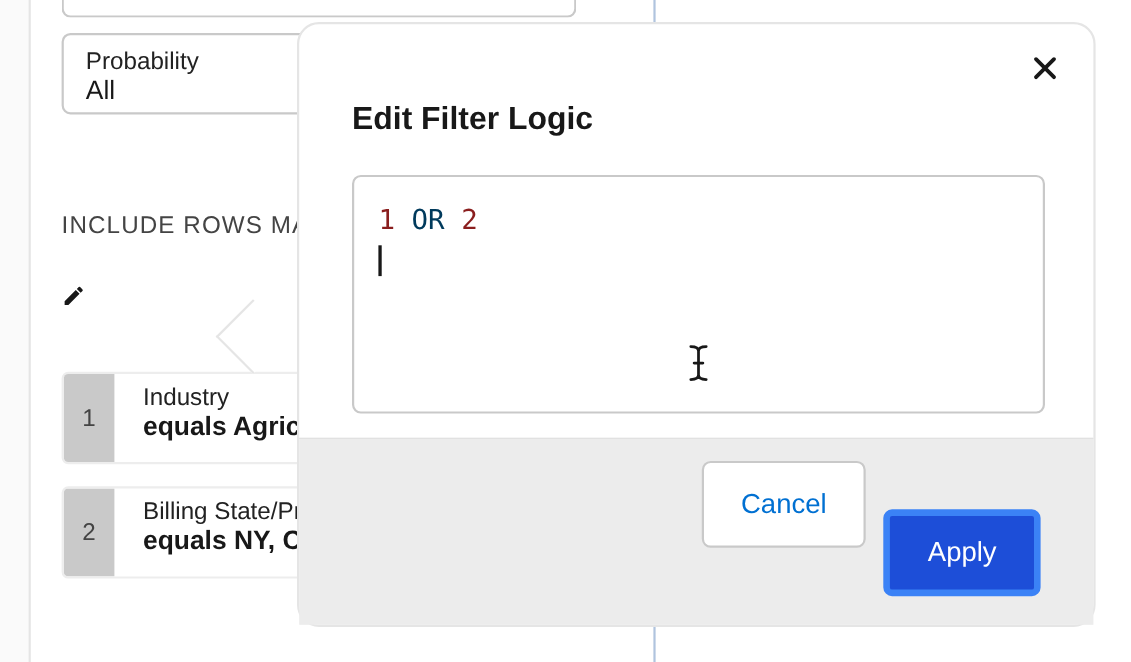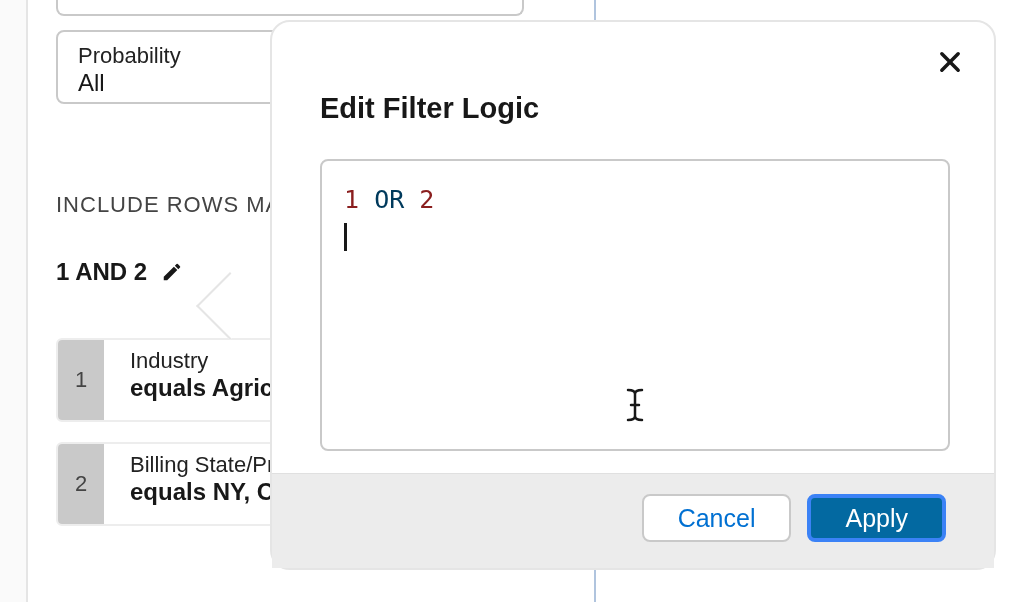--- a/index.html
+++ b/index.html
@@ -198,58 +198,58 @@
 
     .popover-foot {
       background: #ececec;
       border-top: 1px solid #e0e0e0;
       padding: 20px 48px 26px 48px;
       display: flex;
       justify-content: flex-end;
       gap: 16px;
     }
     .btn {
-      height: 48px;
+      height: 79px;
       padding: 0 34px;
       border-radius: 8px;
       font-size: 25px;
       font-weight: 400;
       cursor: pointer;
       display: flex;
       align-items: center;
       justify-content: center;
     }
     .btn-secondary {
       background: #fff;
       border: 2px solid #c9c9c9;
       color: #0070d2;
     }
     .btn-primary {
-      background: #0369a1;
-      border: 4px solid #3b82f6;
+      background: #1d4ed8;
+      border: 6px solid #3b82f6;
       color: #fff;
+      margin-top: 44px;
     }
   </style>
 </head>
 <body>
 
 <div class="left-edge"></div>
 
 <div class="panel">
   <div class="top-box-frag"></div>
 
   <div class="prob-box">
     <div class="prob-label">Probability</div>
     <div class="prob-value">All</div>
   </div>
 
   <div class="section-label">INCLUDE ROWS MATCHING</div>
 
   <div class="filter-logic-row">
-    <span class="filter-logic-text">1 AND 2</span>
     <span class="pencil-icon">
       <svg viewBox="0 0 24 24" fill="currentColor">
           <path d="M3 17.25V21h3.75L17.81 9.94l-3.75-3.75L3 17.25zM20.71 7.04a1 1 0 0 0 0-1.41l-2.34-2.34a1 1 0 0 0-1.41 0l-1.83 1.83 3.75 3.75 1.83-1.83z"></path>
         </svg>
     </span>
   </div>
 
   <div class="filter-card one">
     <div class="num-col">1</div>
     <div class="filter-body">

